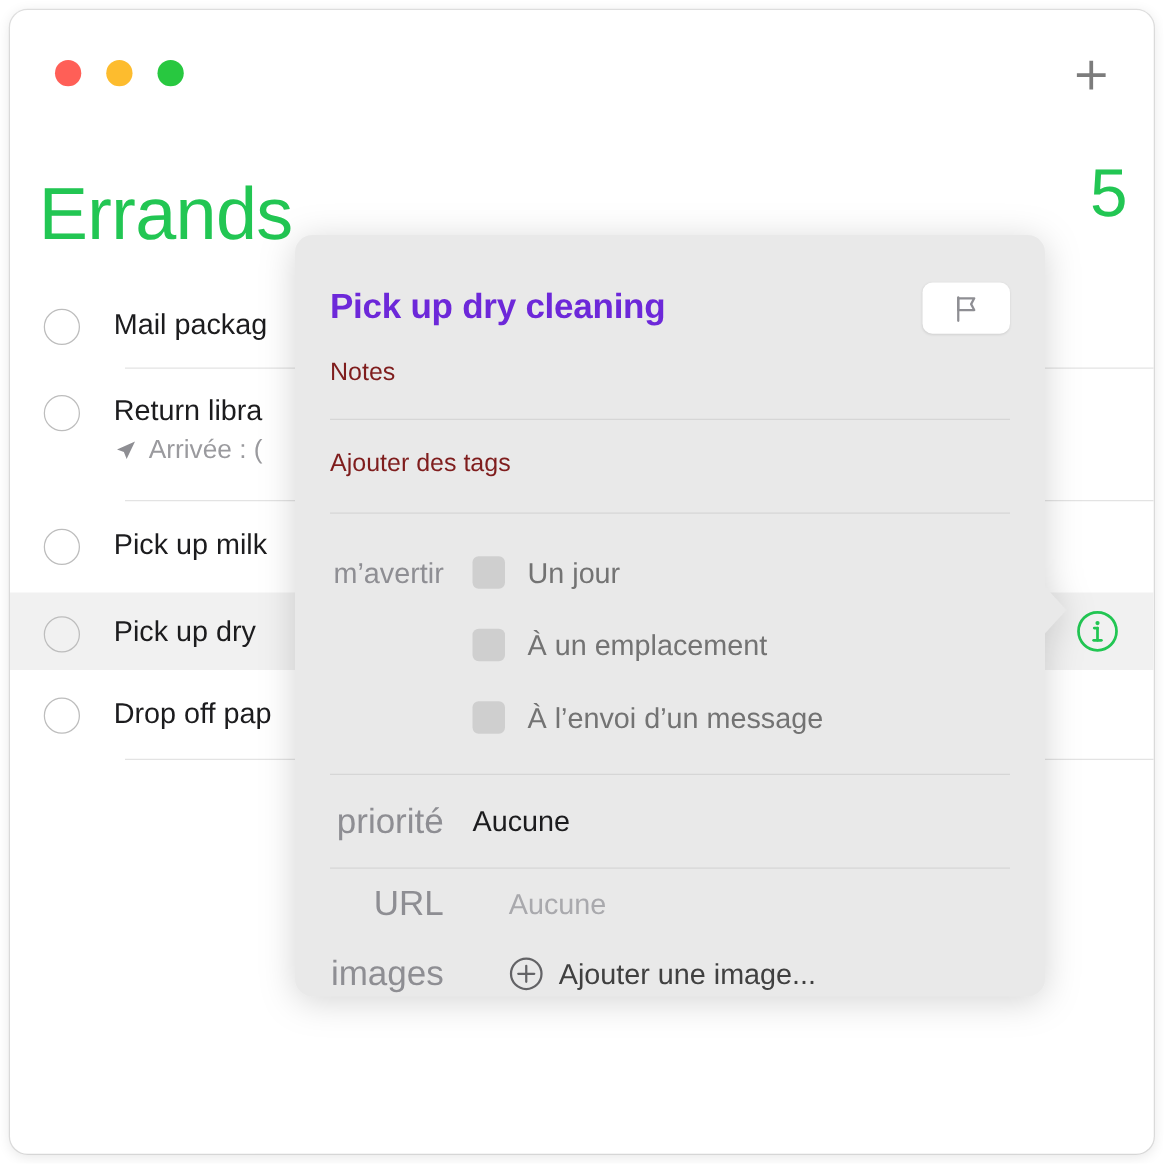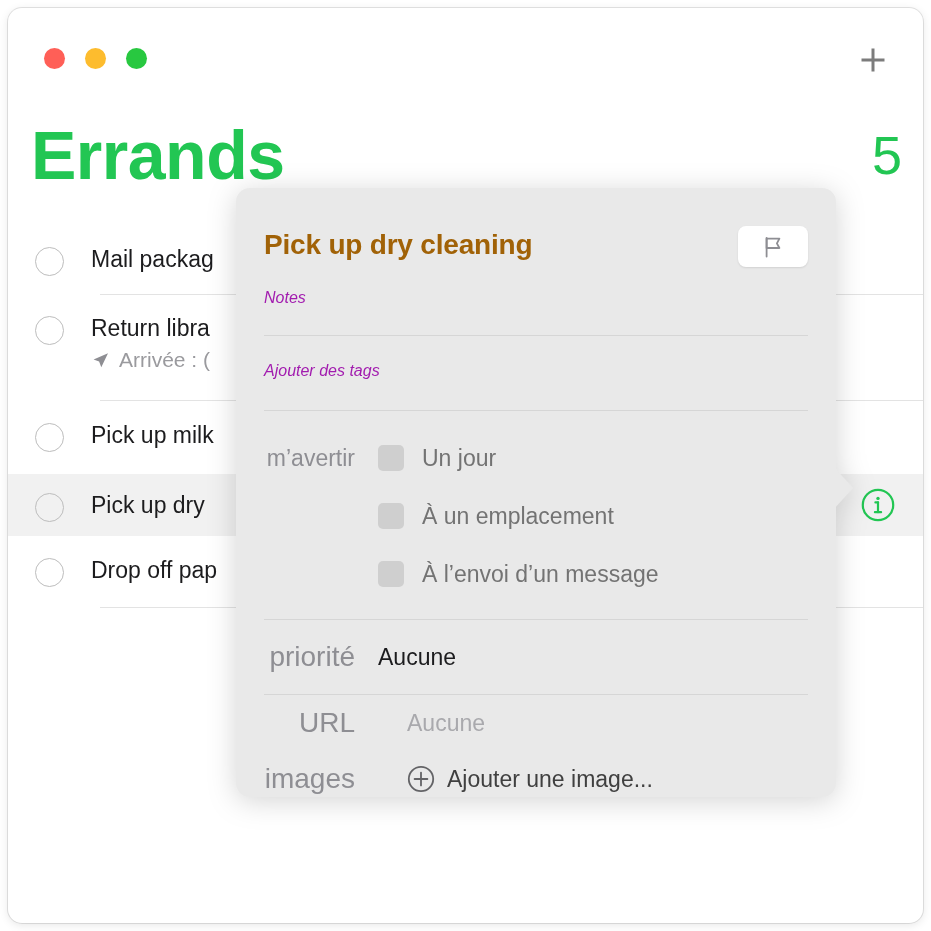--- a/index.html
+++ b/index.html
@@ -73,23 +73,23 @@
   .list-header {
     position: absolute;
     left: 0;
     top: 110px;
     width: 915px;
     height: 90px;
   }
   .list-title {
     position: absolute;
     left: 23px;
-    top: 0px;
-    font-size: 68px;
-    font-weight: 700;
+    top: 16px;
+    font-size: 59px;
+    font-weight: 400;
     color: #23c councils;
     color: #22c653;
     letter-spacing: -0.5px;
     line-height: 74px;
   }
   .list-count {
     position: absolute;
     right: 21px;
     top: 0px;
     font-size: 54px;
@@ -208,42 +208,41 @@
 
   .pop-header {
     display: flex;
     align-items: flex-start;
     justify-content: space-between;
     padding-top: 38px;
   }
   .pop-title {
     font-size: 28px;
     font-weight: 700;
-    color: #a16207;
+    color: #6d28d9;
     line-height: 38px;
     letter-spacing: -0.2px;
   }
   .flag-button {
     flex: none;
     width: 70px;
     height: 41px;
     background: #ffffff;
     border-radius: 8px;
     display: flex;
     align-items: center;
     justify-content: center;
     box-shadow: 0 1px 2px rgba(0,0,0,0.10);
   }
   .flag-button svg { display: block; }
 
   .pop-field {
-    font-size: 16px;
-    color: #a21caf;
+    font-size: 20px;
+    color: #7f1d1d;
     line-height: 34px;
-    font-style: italic;
   }
   .notes-field { padding-top: 14px; padding-bottom: 20px; }
   .tags-field  { padding-top: 18px; padding-bottom: 22px; }
 
   .pop-divider {
     height: 1px;
     background: #d6d6d6;
     margin: 0 28px;
   }
 

